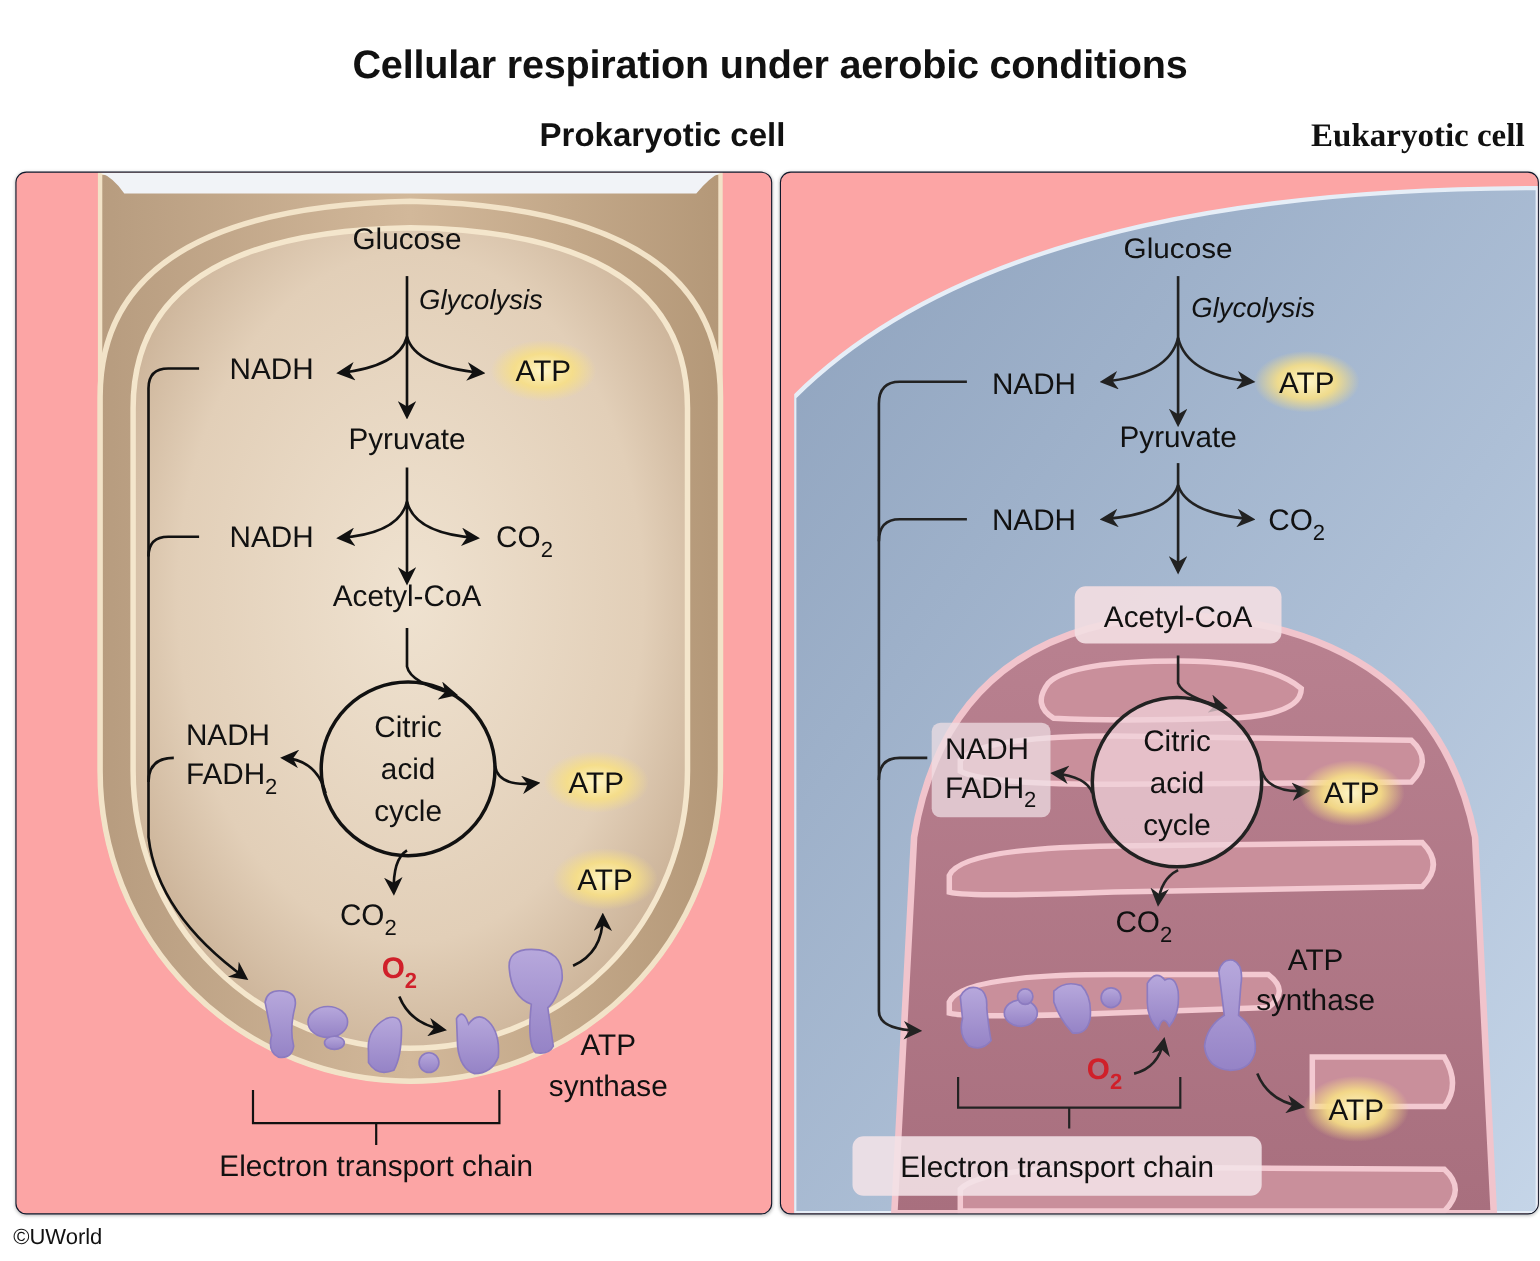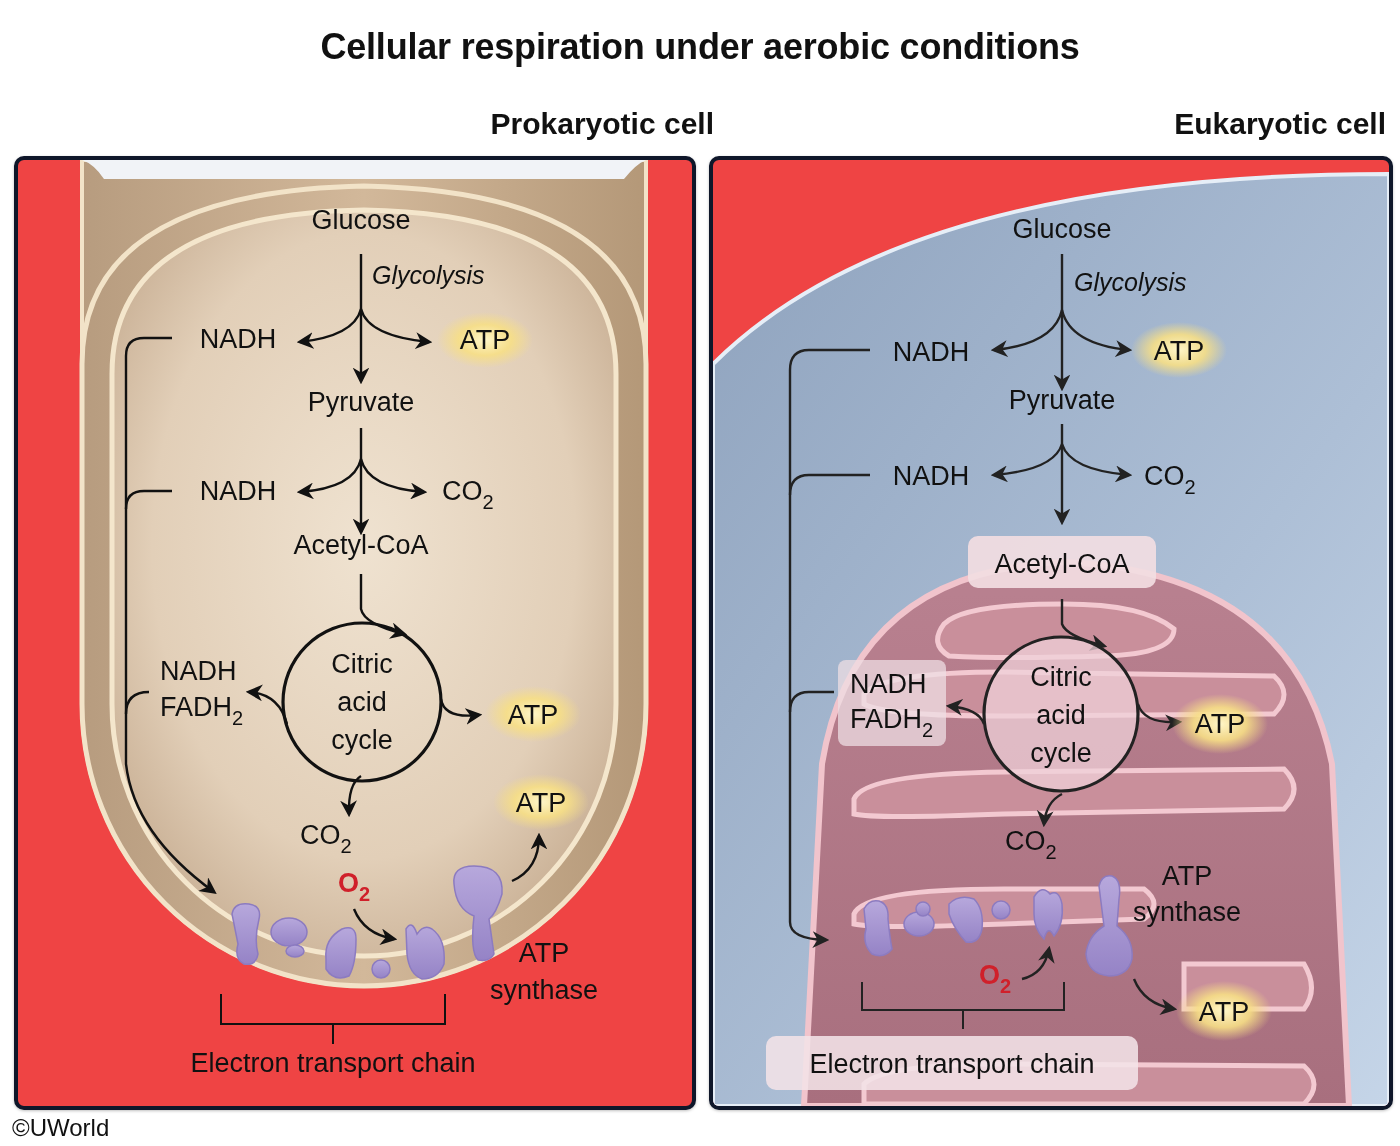--- a/index.html
+++ b/index.html
@@ -1,29 +1,29 @@
 <!DOCTYPE html>
 <html><head>
 <meta charset="utf-8">
 <style>
   html,body{margin:0;padding:0;background:#ffffff;}
   body{width:1400px;height:1146px;position:relative;overflow:hidden;font-family:"Liberation Sans",sans-serif;color:#111;}
   .abs{position:absolute;}
-  .title{left:0;top:26px;width:1400px;text-align:center;font-size:36px;font-weight:bold;letter-spacing:-0.2px;}
+  .title{left:0;top:38px;width:1400px;text-align:center;font-size:36px;font-weight:bold;letter-spacing:-0.2px;}
   .sub{top:107px;font-size:30px;font-weight:bold;text-align:right;}
-  .panel{top:156px;height:946px;border-radius:10px;background:#ef4444;box-shadow:0 1px 3px rgba(0,0,0,0.25);overflow:hidden;border:4px solid #0f172a;}
+  .panel{top:156px;height:946px;border-radius:10px;background:#fca5a5;box-shadow:0 1px 3px rgba(0,0,0,0.25);overflow:hidden;border:1px solid #0f172a;padding-left:12px;}
   svg text{font-family:"Liberation Sans",sans-serif;}
-  .copy{left:12px;top:1114px;font-size:24px;}
+  .copy{left:12px;top:1114px;font-size:20px;}
 </style>
 </head>
 <body>
 
 <div class="abs title">Cellular respiration under aerobic conditions</div>
 <div class="abs sub" style="left:14px;width:700px;">Prokaryotic cell</div>
-<div class="abs sub" style="left:686px;width:700px;">Eukaryotic cell</div>
+<div class="abs sub" style="left:686px;width:700px;font-family:Liberation Serif, serif;">Eukaryotic cell</div>
 
 <div class="abs panel" style="left:14px;width:674px;">
 <svg width="674" height="946" viewBox="14 156 674 946">
   <defs>
     <radialGradient id="prokIn" cx="50%" cy="45%" r="60%">
       <stop offset="0" stop-color="#efe2d0"></stop>
       <stop offset="0.7" stop-color="#e2cfb8"></stop>
       <stop offset="1" stop-color="#c9b095"></stop>
     </radialGradient>
     <linearGradient id="prokWall" x1="0" y1="0" x2="1" y2="0">

